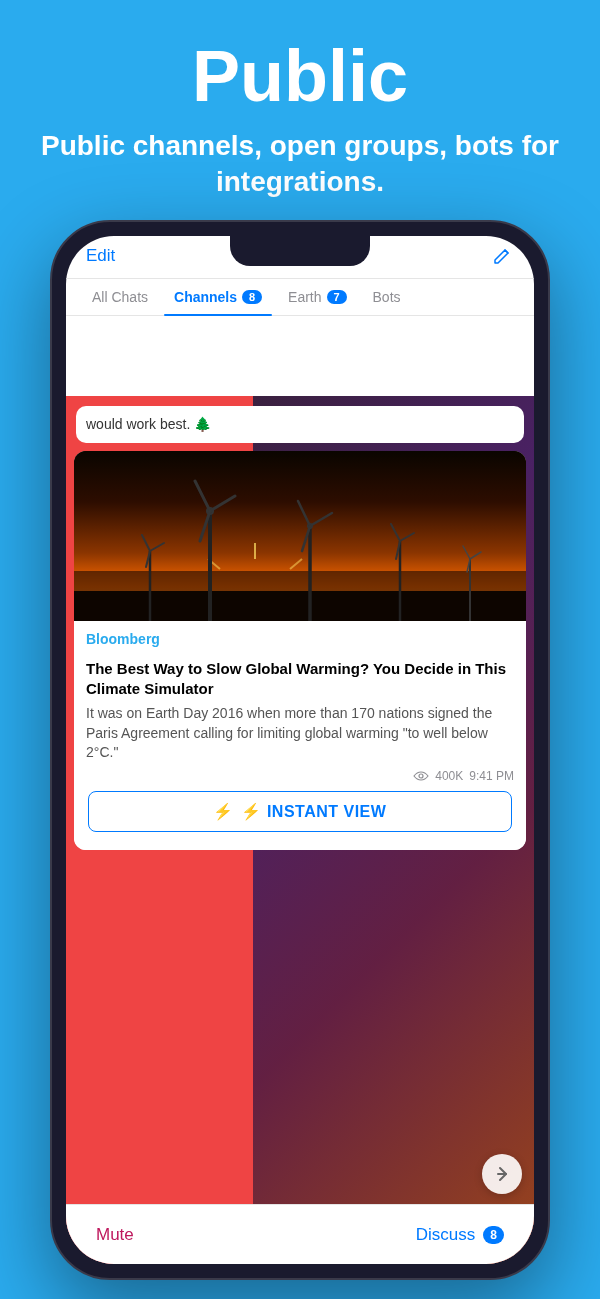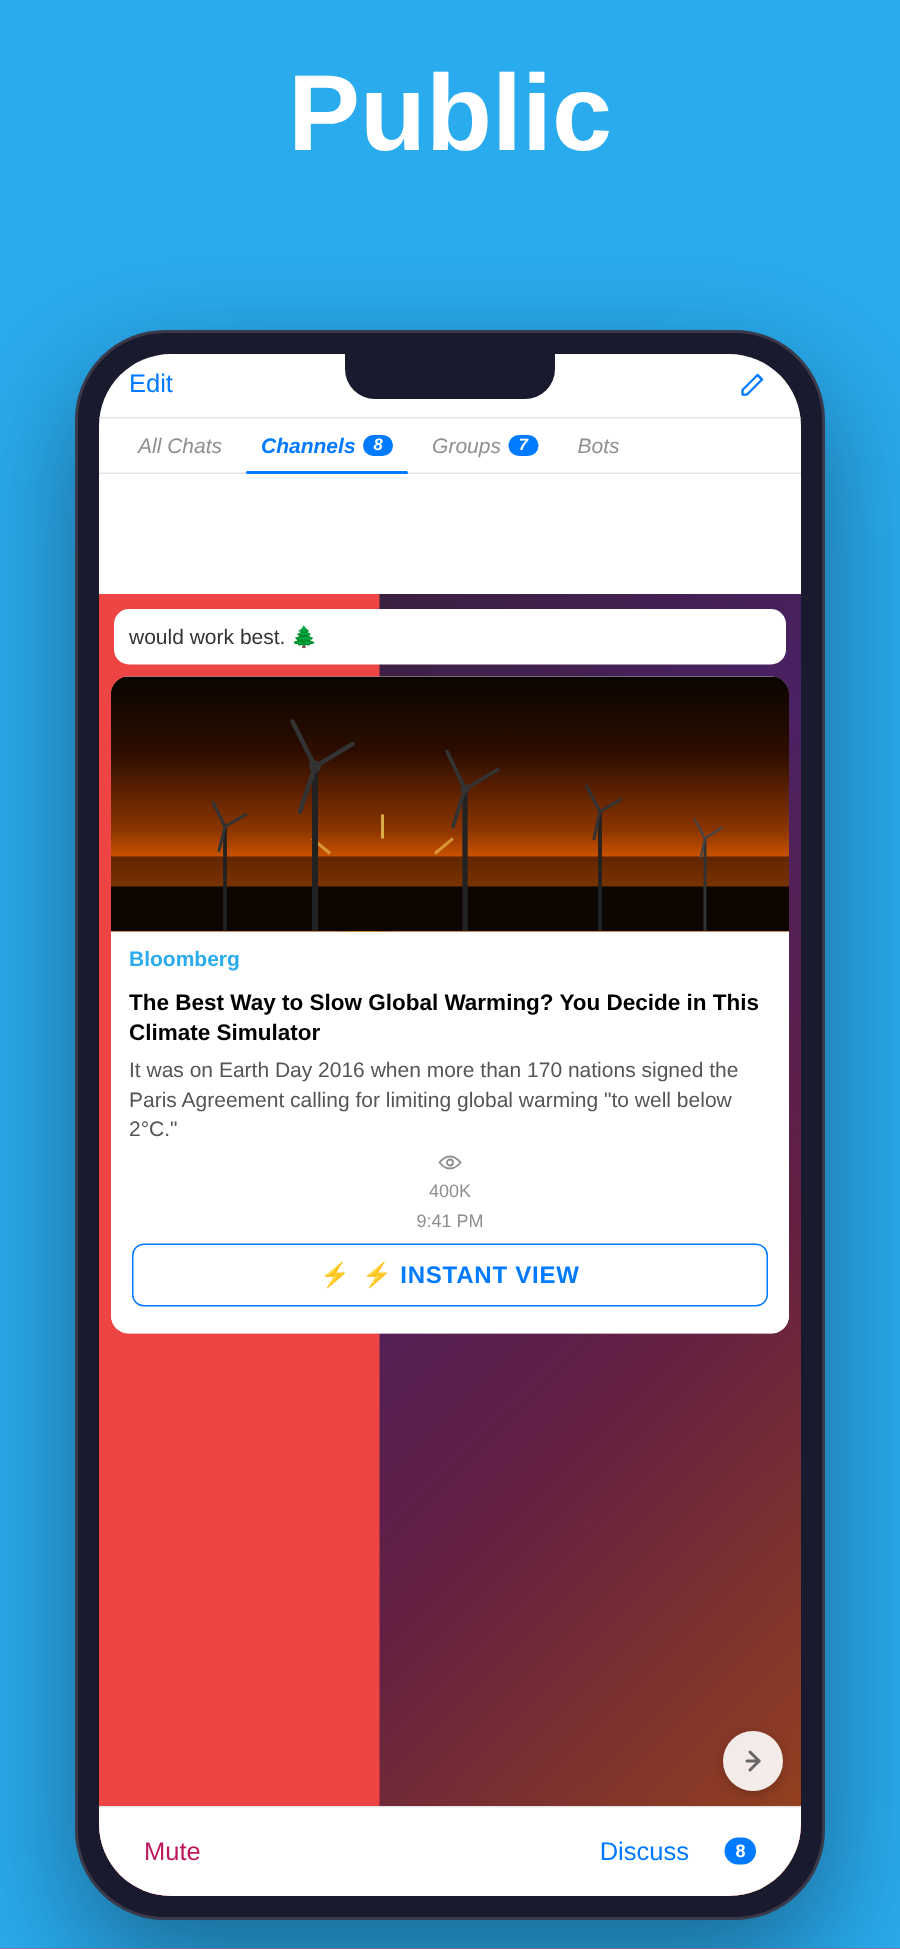--- a/index.html
+++ b/index.html
@@ -178,21 +178,20 @@
     .tab {
       padding: 10px 10px;
       font-size: 14px;
       font-weight: 400;
       color: #8e8e93;
       position: relative;
       white-space: nowrap;
       display: flex;
       align-items: center;
       gap: 5px;
-      font-style: italic;
     }
     .tab.active {
       color: #007AFF;
       font-weight: 600;
     }
     .tab.active::after {
       content: '';
       position: absolute;
       bottom: -1px;
       left: 0;
@@ -279,21 +278,20 @@
       margin-bottom: 6px;
     }
     .article-meta {
       display: flex;
       align-items: center;
       justify-content: flex-end;
       gap: 6px;
       font-size: 12px;
       color: #8e8e93;
       margin-bottom: 8px;
-      flex-direction: column;
     }
 
     .instant-view-btn {
       display: flex;
       align-items: center;
       justify-content: center;
       gap: 8px;
       border: 1.5px solid #007AFF;
       border-radius: 8px;
       padding: 10px;
@@ -319,22 +317,22 @@
       z-index: 30;
     }
 
     .bottom-mute {
       color: #be185d;
       font-size: 17px;
       font-weight: 400;
     }
     .bottom-discuss {
       display: flex;
-      align-items: flex-start;
-      gap: 24px;
+      align-items: center;
+      gap: 8px;
       color: #007AFF;
       font-size: 17px;
       font-weight: 400;
     }
     .discuss-badge {
       background: #007AFF;
       color: white;
       font-size: 12px;
       font-weight: 700;
       border-radius: 10px;
@@ -364,20 +362,21 @@
       background: linear-gradient(180deg, #1a0a00 0%, #3d1a00 20%, #8B4500 40%, #FF8C00 70%, #FFB347 85%, #FF6B00 100%);
       position: relative;
       overflow: hidden;
     }
   </style>
 </head>
 <body>
 
 <div class="header-section">
   <div class="header-title">Public</div>
+  <div class="header-subtitle">Public channels, open groups, bots for integrations.</div>
 </div>
 
 <div class="phone-wrapper">
   <div class="phone-frame">
     <div class="phone-screen">
 
       <div class="notch"></div>
 
 
       <div class="chats-header">
@@ -393,21 +392,21 @@
 
       <div class="tabs-bar">
         <div class="tab">
           <span>All Chats</span>
         </div>
         <div class="tab active">
           <span>Channels</span>
           <span class="tab-badge">8</span>
         </div>
         <div class="tab">
-          <span>Groups</span>
+          <span>Earth</span>
           <span class="tab-badge">7</span>
         </div>
         <div class="tab">
           <span>Bots</span>
         </div>
       </div>
 
       <div class="message-panel">
 
         <div class="space-bg"></div>

